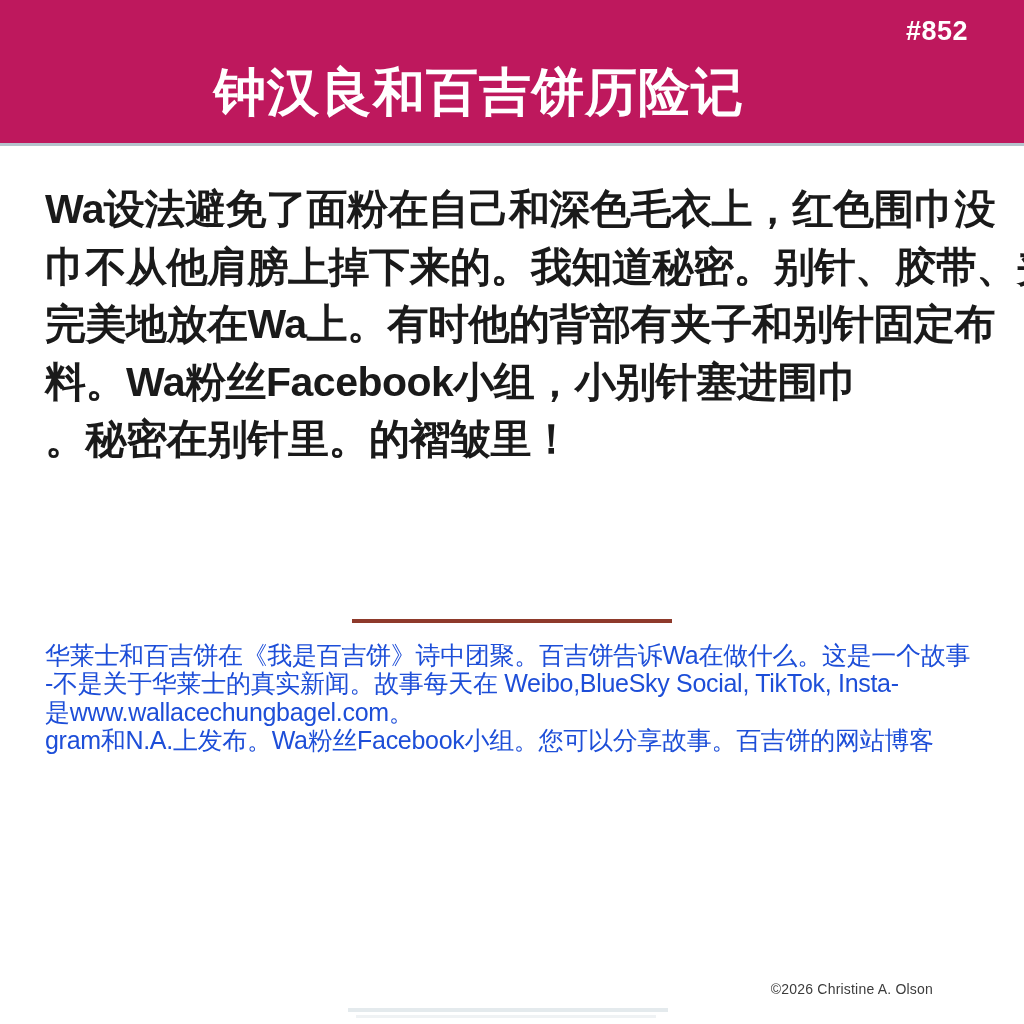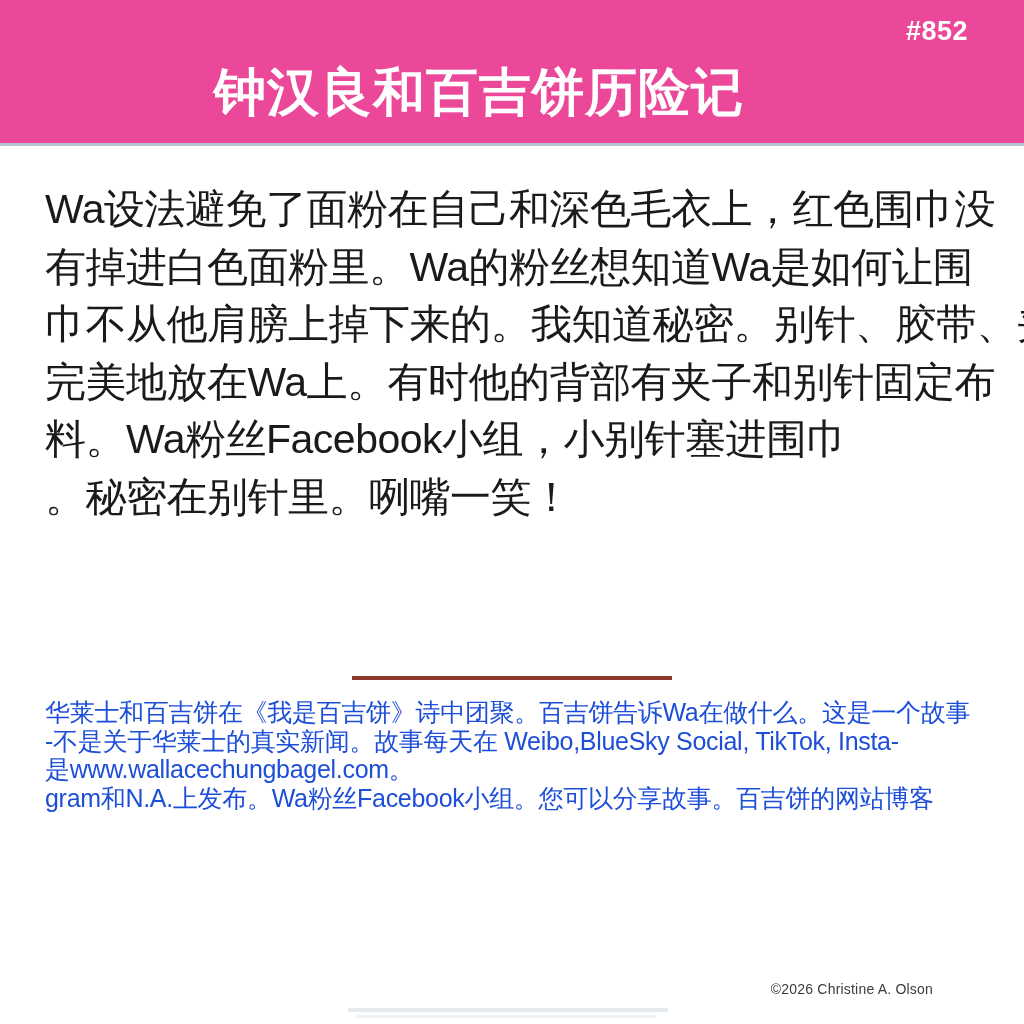--- a/index.html
+++ b/index.html
@@ -18,21 +18,21 @@
     width: 1024px;
     height: 1024px;
     position: relative;
     background: #ffffff;
   }
   
   .header {
     position: relative;
     width: 100%;
     height: 143px;
-    background: #ec4899;
+    background: #be185d;
     border-bottom: 3px solid #b5c3cc;
     box-sizing: content-box;
   }
   .issue-number {
     position: absolute;
     top: 16px;
     right: 56px;
     color: #ffffff;
     font-size: 27px;
     font-weight: 700;
@@ -55,20 +55,21 @@
   .story {
     margin: 35px 39px 0 45px;
     color: #1a1a1a;
     font-size: 41px;
     line-height: 57.5px;
     letter-spacing: -0.5px;
     font-weight: 400;
   }
   .story .story-line {
     white-space: nowrap;
+    font-weight: bold;
   }
   
   .divider {
     width: 320px;
     height: 4px;
     background: #8e3a2b;
     margin: 150px auto 0 auto;
   }
   
   .footer-note {
@@ -112,25 +113,24 @@
 
 <div class="page">
 
   <div class="header">
     <div class="issue-number">#852</div>
     <div class="page-title">钟汉良和百吉饼历险记</div>
   </div>
 
   <div class="story">
     <div class="story-line">Wa设法避免了面粉在自己和深色毛衣上，红色围巾没</div>
-    <div class="story-line">有掉进白色面粉里。Wa的粉丝想知道Wa是如何让围</div>
     <div class="story-line">巾不从他肩膀上掉下来的。我知道秘密。别针、胶带、夹</div>
     <div class="story-line">完美地放在Wa上。有时他的背部有夹子和别针固定布</div>
     <div class="story-line">料。Wa粉丝Facebook小组，小别针塞进围巾</div>
-    <div class="story-line">。秘密在别针里。咧嘴一笑！</div>
+    <div class="story-line">。秘密在别针里。的褶皱里！</div>
   </div>
 
   <div class="divider"></div>
 
   <div class="footer-note">
     <div class="footer-line">华莱士和百吉饼在《我是百吉饼》诗中团聚。百吉饼告诉Wa在做什么。这是一个故事</div>
     <div class="footer-line">-不是关于华莱士的真实新闻。故事每天在 Weibo,BlueSky Social, TikTok, Insta-</div>
     <div class="footer-line">是www.wallacechungbagel.com。</div>
     <div class="footer-line">gram和N.A.上发布。Wa粉丝Facebook小组。您可以分享故事。百吉饼的网站博客</div>
   </div>

